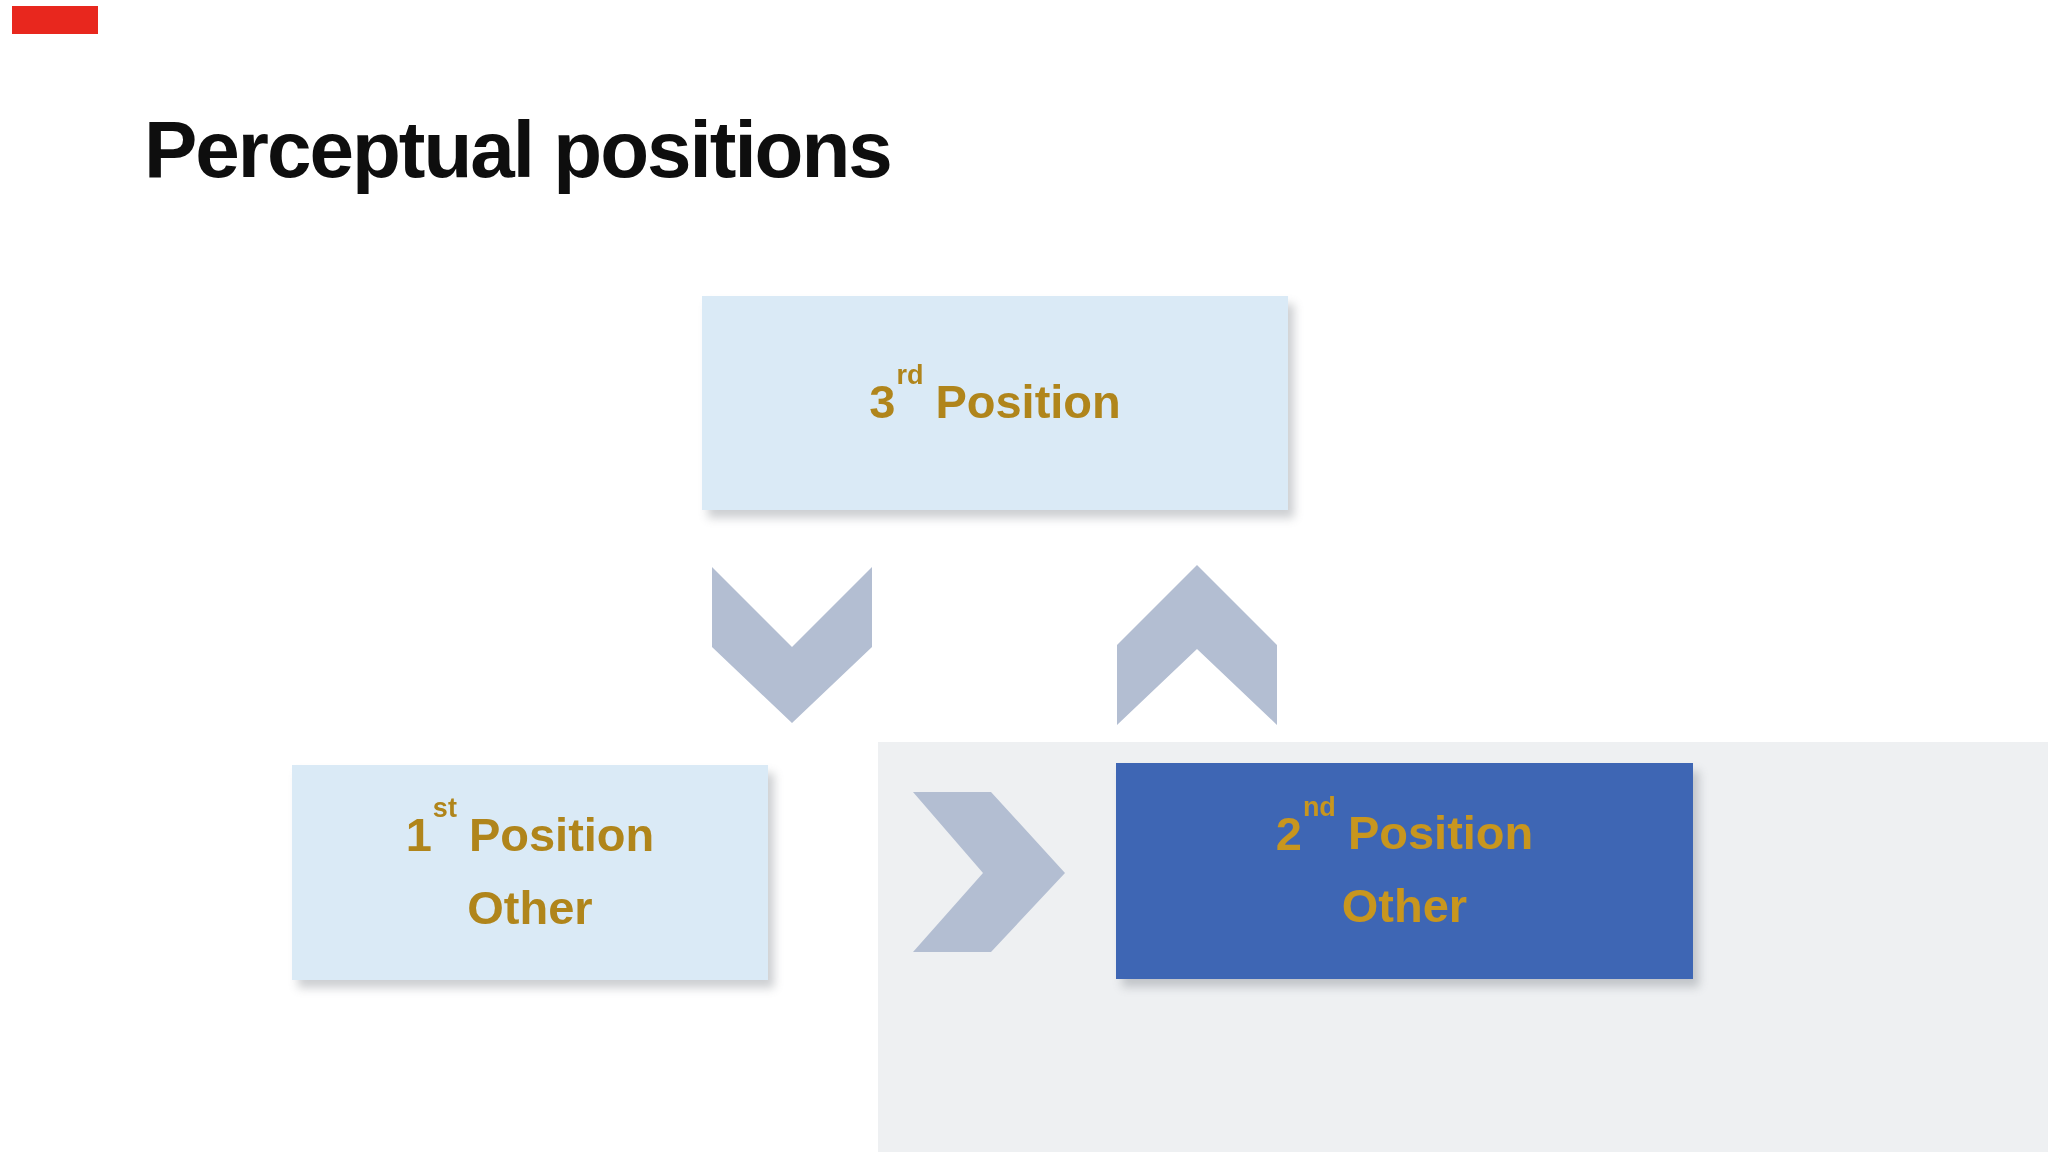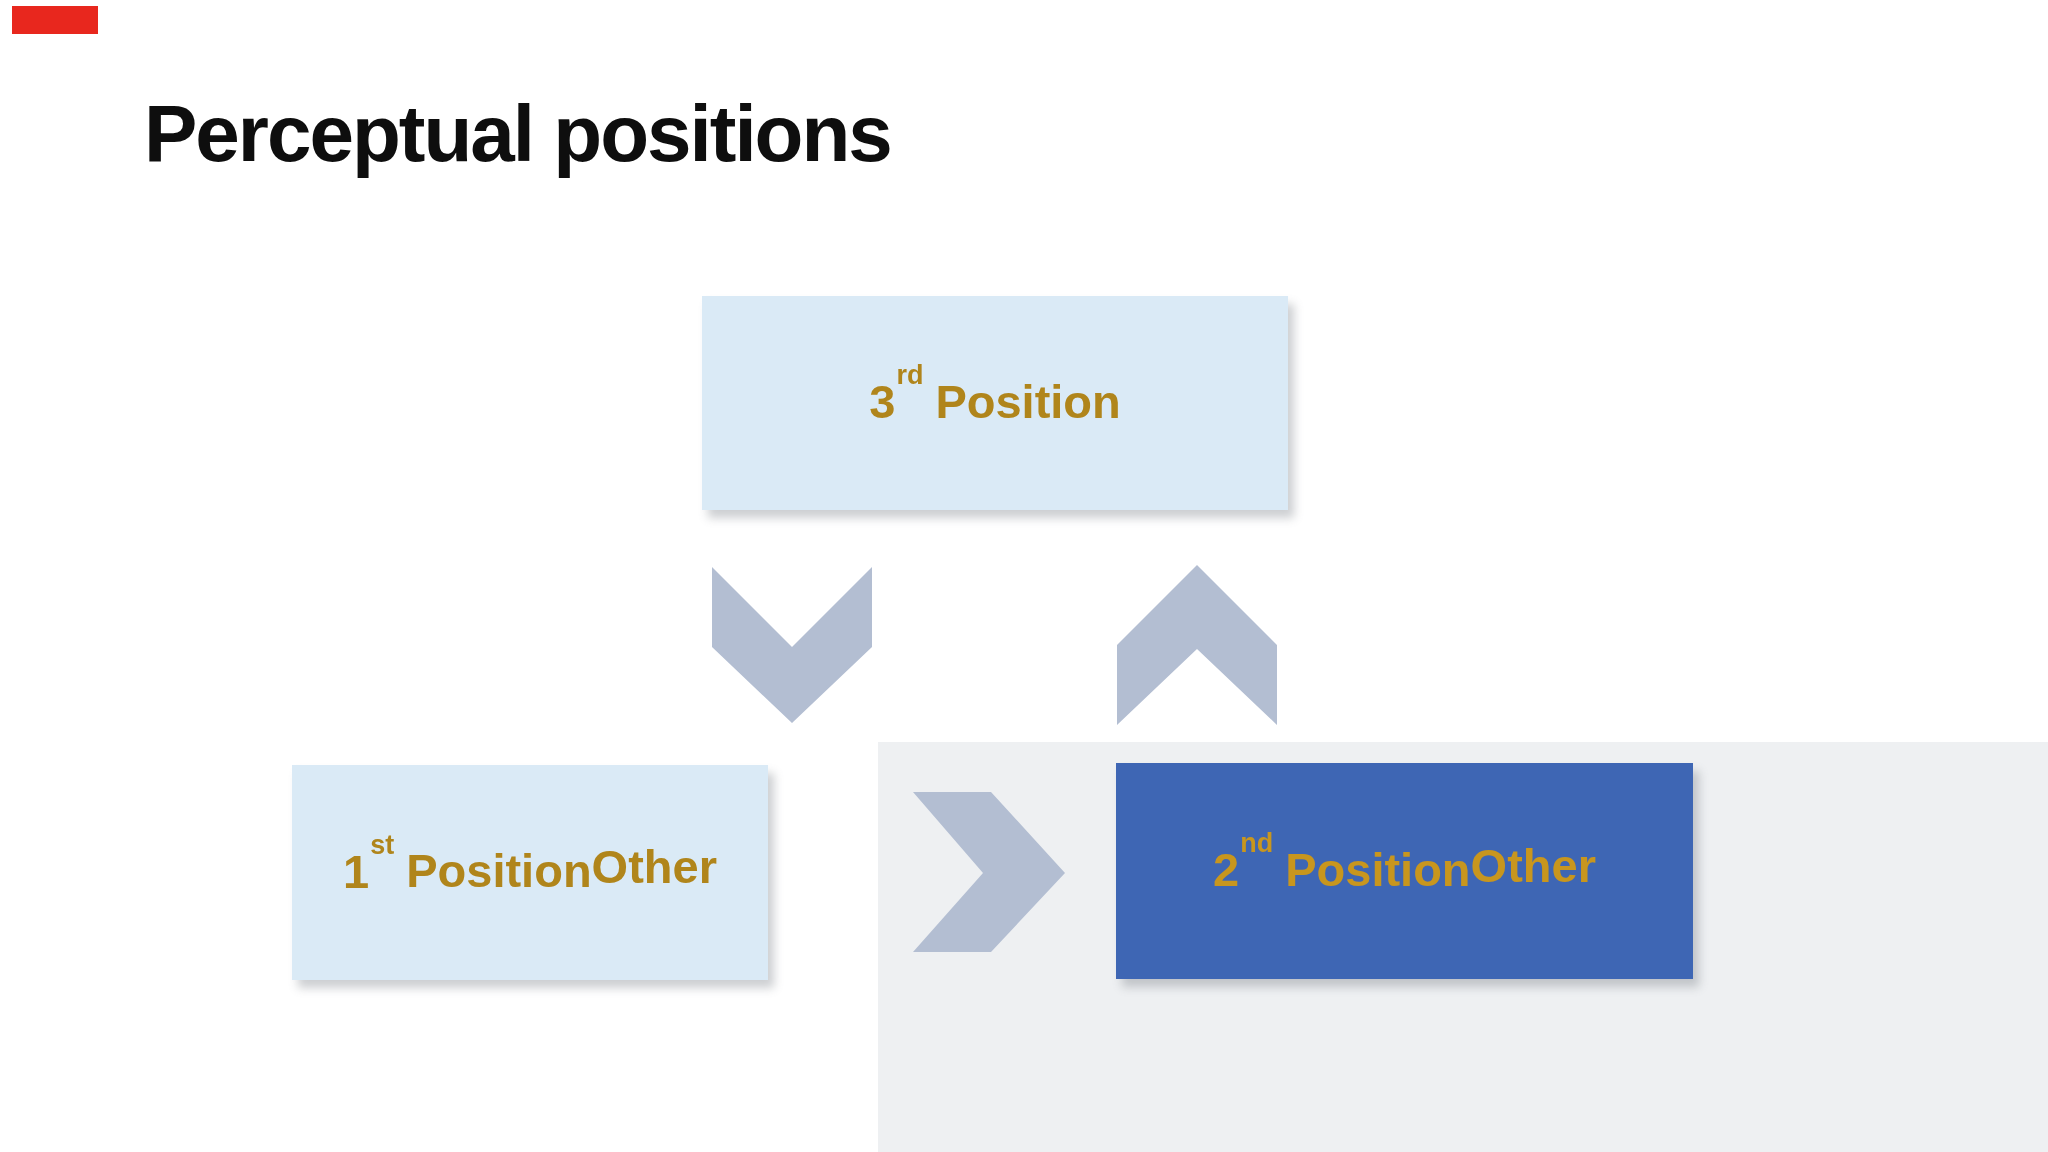--- a/index.html
+++ b/index.html
@@ -28,32 +28,33 @@
     left: 12px;
     top: 6px;
     width: 86px;
     height: 28px;
     background: var(--recording-bar, #e8271e);
   }
 
   .slide-title {
     position: absolute;
     left: 144px;
-    top: 88px;
+    top: 104px;
     margin: 0;
     font-size: 80px;
     font-weight: 700;
     letter-spacing: -2px;
     color: var(--title-text, #0e0e0e);
     white-space: nowrap;
   }
 
   .box {
     position: absolute;
     display: flex;
+    flex-direction: column;
     align-items: center;
     justify-content: center;
     box-sizing: border-box;
     padding-bottom: 12px;
     text-align: center;
     box-shadow: 6px 8px 9px rgba(100, 105, 115, 0.32);
   }
   .box .line1, .box .line2 {
     display: block;
     font-size: 47px;

